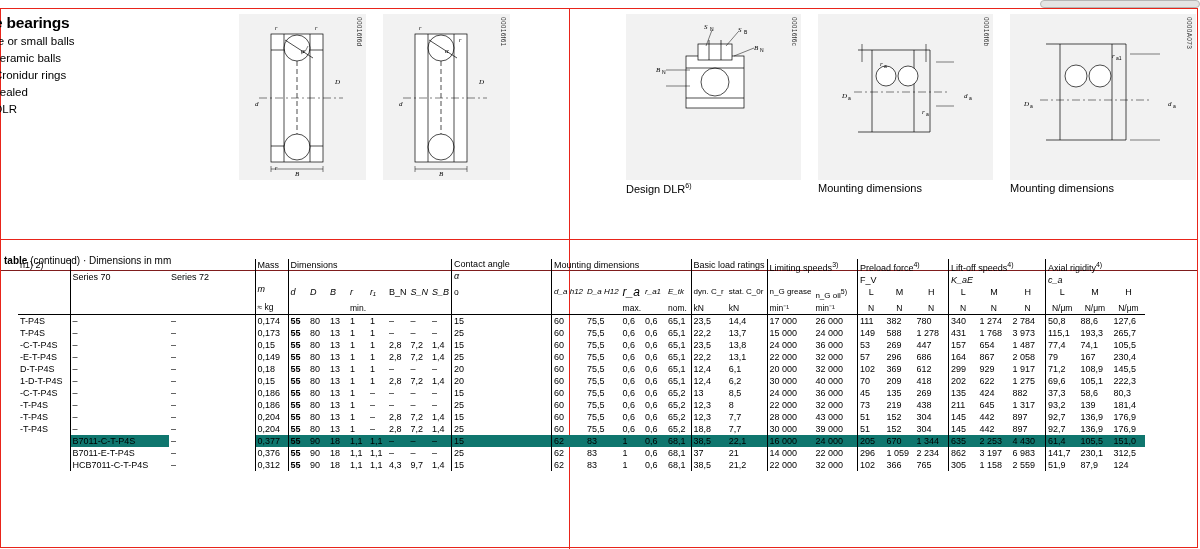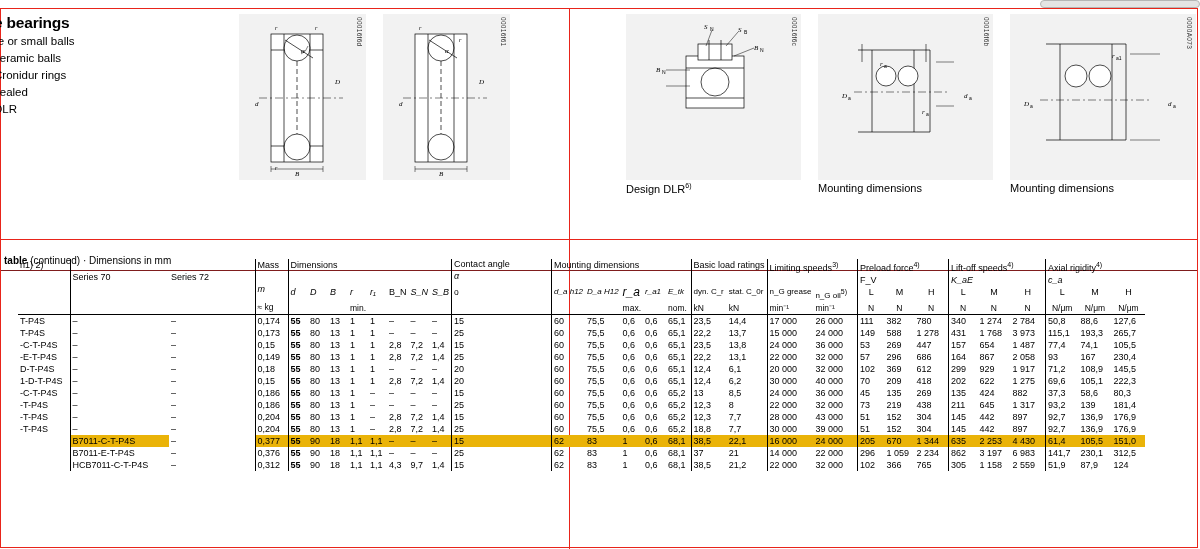--- a/index.html
+++ b/index.html
@@ -30,21 +30,21 @@
   
   .tbl-head{position:absolute;left:1px;top:255px;width:1196px;height:16px;border-bottom:1px solid #7f1d1d;font-size:10px;padding-left:3px;box-sizing:border-box;}
   .tbl-head b{font-weight:bold;}
 
   table.main{position:absolute;left:18px;top:259px;border-collapse:collapse;font-size:9px;}
   table.main td{border:0;padding:0 2px;vertical-align:top;white-space:nowrap;line-height:12px;}
   .hdr td{vertical-align:top;}
   .vline{border-left:1px solid #000 !important;}
   .hline-top{border-top:1px solid #000 !important;}
   .rowline td{border-bottom:1px solid #c9c9c9;}
-  .hl{background:#eab308;}
+  .hl{background:#0f766e;}
   .sup{font-size:7px;vertical-align:super;}
   .cen{text-align:center;}
   .hdrtxt{font-size:9px;line-height:11px;}
   .unit{font-size:8.5px;}
 
   .scrollbar{position:absolute;right:0;top:0;width:160px;height:8px;background:#e4e4e4;border:1px solid #b5b5b5;border-radius:4px;box-sizing:border-box;}
 </style>
 </head>
 <body>
 
@@ -463,21 +463,21 @@
           <td class="vline">22,2</td>
           <td>13,1</td>
           <td class="vline">22 000</td>
           <td>32 000</td>
           <td class="vline">57</td>
           <td>296</td>
           <td>686</td>
           <td class="vline">164</td>
           <td>867</td>
           <td>2 058</td>
-          <td class="vline">93</td>
+          <td class="vline">79</td>
           <td>167</td>
           <td>230,4</td>
         </tr>
         <tr class="rowline">
           <td>D-T-P4S</td>
           <td class="vline">–</td>
           <td>–</td>
           <td class="vline">0,18</td>
           <td class="vline" style="font-weight: bold;">55</td>
           <td>80</td>

